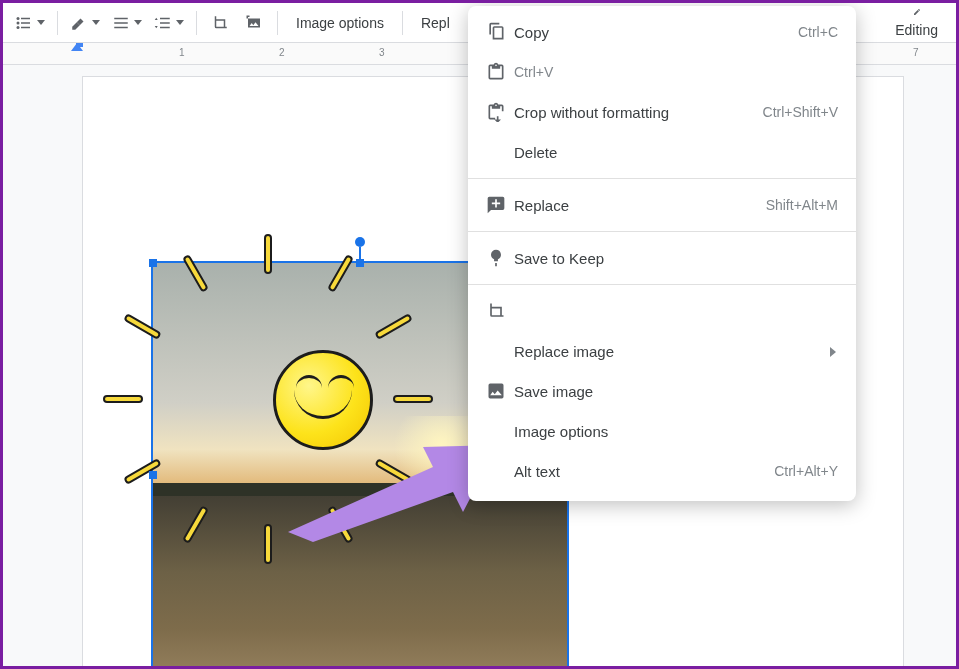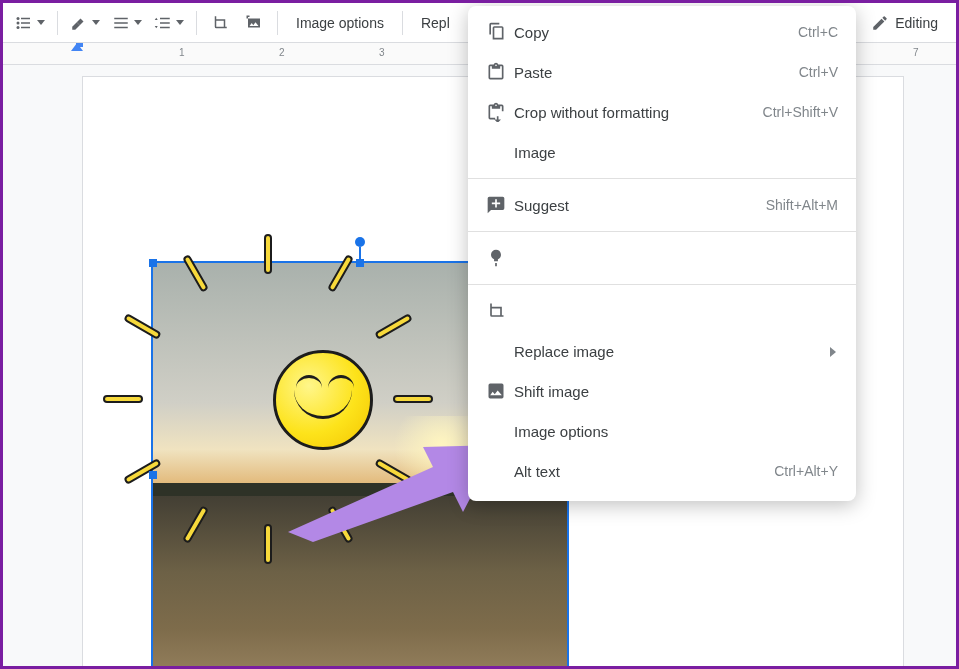--- a/index.html
+++ b/index.html
@@ -37,21 +37,21 @@
     color: #5f6368;
     cursor: pointer;
   }
   .tool-btn svg { width: 18px; height: 18px; fill: #5f6368; }
   .tool-btn .caret { width:0;height:0;border-left:4px solid transparent;border-right:4px solid transparent;border-top:5px solid #5f6368;margin-left:4px;}
   .tool-sep { width: 1px; height: 24px; background: #dadce0; margin: 0 4px; }
   .tool-text { font-size: 14px; color: #3c4043; padding: 0 10px; height:30px; display:flex; align-items:center; border-radius:4px; cursor:pointer;}
   .editing {
     display: flex; align-items: center; gap: 6px;
     padding: 0 10px; height: 30px; border-radius: 4px; cursor: pointer;
-    color: #3c4043; margin-left: auto;
+    color: #3c4043; margin-left: auto; flex-direction: column;
   }
   .editing svg { width: 18px; height: 18px; fill: #5f6368; }
 
   
   .ruler {
     height: 22px;
     border-bottom: 1px solid #dadce0;
     background: #fafafa;
     position: relative;
     font-size: 10px;
@@ -300,57 +300,57 @@
     </span>
     <span class="mi-label">Copy</span>
     <span class="mi-shortcut">Ctrl+C</span>
   </div>
   <div class="menu-item">
     <span class="mi-icon">
       <svg viewBox="0 0 24 24">
           <path d="M19 3h-4.18A3 3 0 0 0 12 1a3 3 0 0 0-2.82 2H5a2 2 0 0 0-2 2v14a2 2 0 0 0 2 2h14a2 2 0 0 0 2-2V5a2 2 0 0 0-2-2zm-7 0a1 1 0 1 1-1 1 1 1 0 0 1 1-1zm7 16H5V5h2v3h10V5h2z"></path>
         </svg>
     </span>
-    <span class="mi-label">Paste</span>
     <span class="mi-shortcut">Ctrl+V</span>
   </div>
   <div class="menu-item">
     <span class="mi-icon">
       <svg viewBox="0 0 24 24">
           <path d="M19 3h-4.18A3 3 0 0 0 12 1a3 3 0 0 0-2.82 2H5a2 2 0 0 0-2 2v14a2 2 0 0 0 2 2h6v-2H5V5h2v3h10V5h2v6h2V5a2 2 0 0 0-2-2zm-7 0a1 1 0 1 1-1 1 1 1 0 0 1 1-1zm3 18v-4h-2v4h-3l4 4 4-4z"></path>
         </svg>
     </span>
     <span class="mi-label">Crop without formatting</span>
     <span class="mi-shortcut">Ctrl+Shift+V</span>
   </div>
   <div class="menu-item">
     <span class="mi-icon blank"></span>
-    <span class="mi-label">Image</span>
+    <span class="mi-label">Delete</span>
   </div>
 
   <div class="menu-sep"></div>
 
   <div class="menu-item">
     <span class="mi-icon">
       <svg viewBox="0 0 24 24">
           <path d="M20 2H4a2 2 0 0 0-2 2v18l4-4h14a2 2 0 0 0 2-2V4a2 2 0 0 0-2-2zm-3 9h-4v4h-2v-4H7V9h4V5h2v4h4z"></path>
         </svg>
     </span>
-    <span class="mi-label">Suggest</span>
+    <span class="mi-label">Replace</span>
     <span class="mi-shortcut">Shift+Alt+M</span>
   </div>
 
   <div class="menu-sep"></div>
 
   <div class="menu-item">
     <span class="mi-icon">
       <svg viewBox="0 0 24 24">
           <path d="M12 2a6 6 0 0 0-6 6c0 2.5 1.5 4.6 3.7 5.5V16h4.6v-2.5A6 6 0 0 0 12 2zm-1 16h2v4h-2z"></path>
         </svg>
     </span>
+    <span class="mi-label">Save to Keep</span>
   </div>
 
   <div class="menu-sep"></div>
 
   <div class="menu-item">
     <span class="mi-icon">
       <svg viewBox="0 0 24 24">
           <path d="M7 3v14h14v2H7a2 2 0 0 1-2-2V3h2zm12 4v10h-2V9H7V7h12z"></path>
         </svg>
     </span>
@@ -363,21 +363,21 @@
           <path d="M2 0l6 5-6 5z"></path>
         </svg>
     </span>
   </div>
   <div class="menu-item">
     <span class="mi-icon">
       <svg viewBox="0 0 24 24">
           <path d="M21 19V5a2 2 0 0 0-2-2H5a2 2 0 0 0-2 2v14a2 2 0 0 0 2 2h14a2 2 0 0 0 2-2zM8 13l2.5 3 3.5-4.5L19 17H5z"></path>
         </svg>
     </span>
-    <span class="mi-label">Shift image</span>
+    <span class="mi-label">Save image</span>
   </div>
   <div class="menu-item">
     <span class="mi-icon blank"></span>
     <span class="mi-label">Image options</span>
   </div>
   <div class="menu-item">
     <span class="mi-icon blank"></span>
     <span class="mi-label">Alt text</span>
     <span class="mi-shortcut">Ctrl+Alt+Y</span>
   </div>

